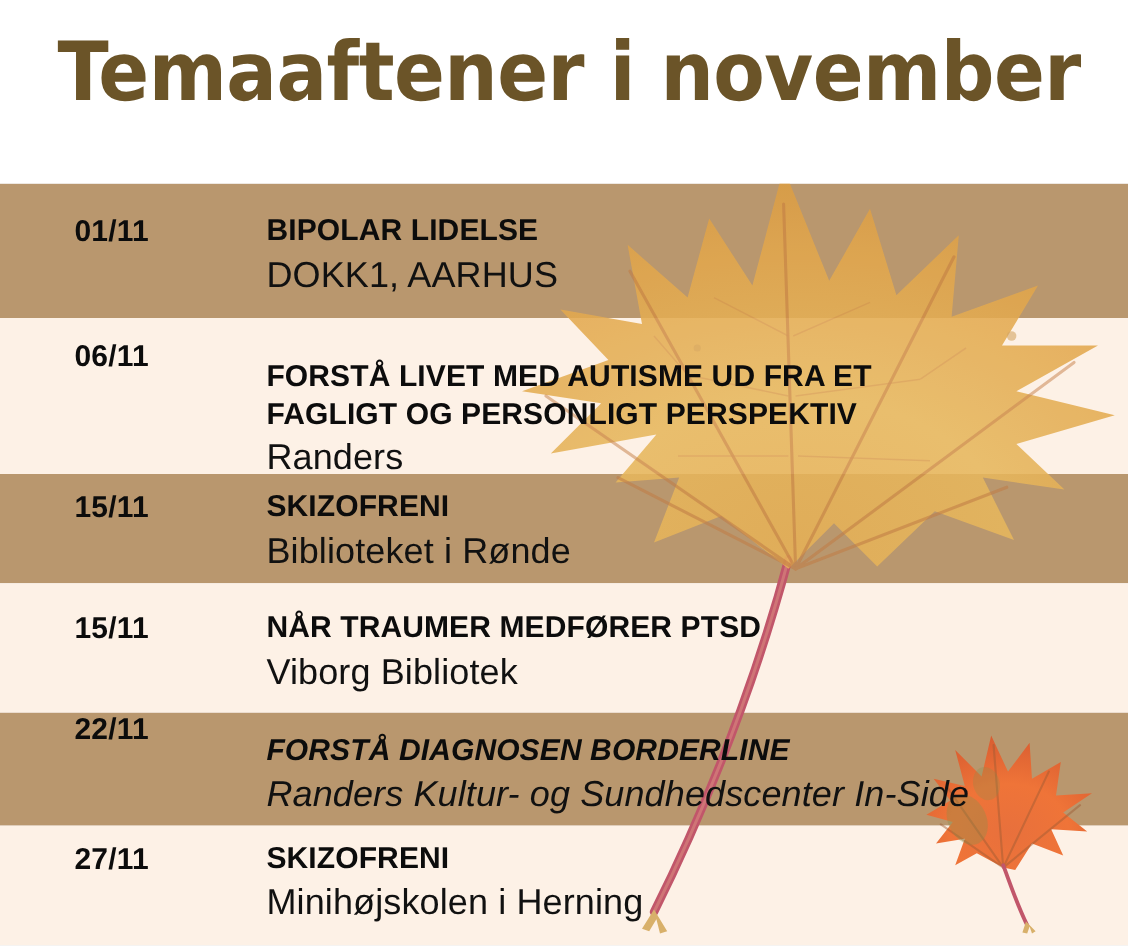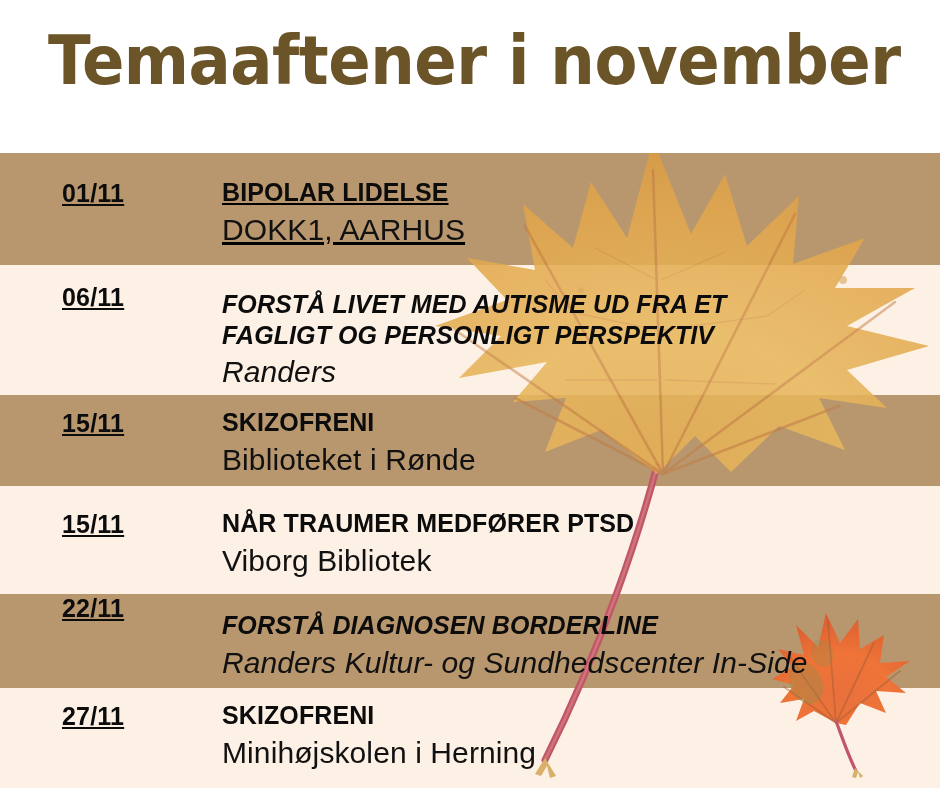--- a/index.html
+++ b/index.html
@@ -76,21 +76,20 @@
     width: 940px;
   }
   .row-date {
     position: absolute;
     left: 62px;
     font-size: 25px;
     font-weight: 700;
     color: #0c0c0c;
     letter-spacing: 0.2px;
     white-space: nowrap;
-    text-decoration: underline;
   }
   .row-body {
     position: absolute;
     left: 222px;
     right: 10px;
   }
   .row-title {
     font-size: 25px;
     font-weight: 700;
     color: #0c0c0c;
@@ -202,29 +201,29 @@
   </div>
 
   <div id="title-area">
     <div id="poster-title">Temaaftener i november</div>
   </div>
 
   <div id="rows">
 
     <div class="row" style="top:153px;height:112px;">
       <div class="row-date" style="top:26px;">01/11</div>
-      <div class="row-body" style="top:24px;text-decoration:underline;">
+      <div class="row-body" style="top:24px;">
         <div class="row-title">BIPOLAR LIDELSE</div>
         <div class="row-venue">DOKK1, AARHUS</div>
       </div>
     </div>
 
     <div class="row" style="top:265px;height:130px;">
       <div class="row-date" style="top:18px;">06/11</div>
-      <div class="row-body" style="top:24px;font-style:italic;">
+      <div class="row-body" style="top:34px;">
         <div class="row-title">FORSTÅ LIVET MED AUTISME UD FRA ET
 FAGLIGT OG PERSONLIGT PERSPEKTIV</div>
         <div class="row-venue">Randers</div>
       </div>
     </div>
 
     <div class="row" style="top:395px;height:91px;">
       <div class="row-date" style="top:14px;">15/11</div>
       <div class="row-body" style="top:12px;">
         <div class="row-title">SKIZOFRENI</div>

